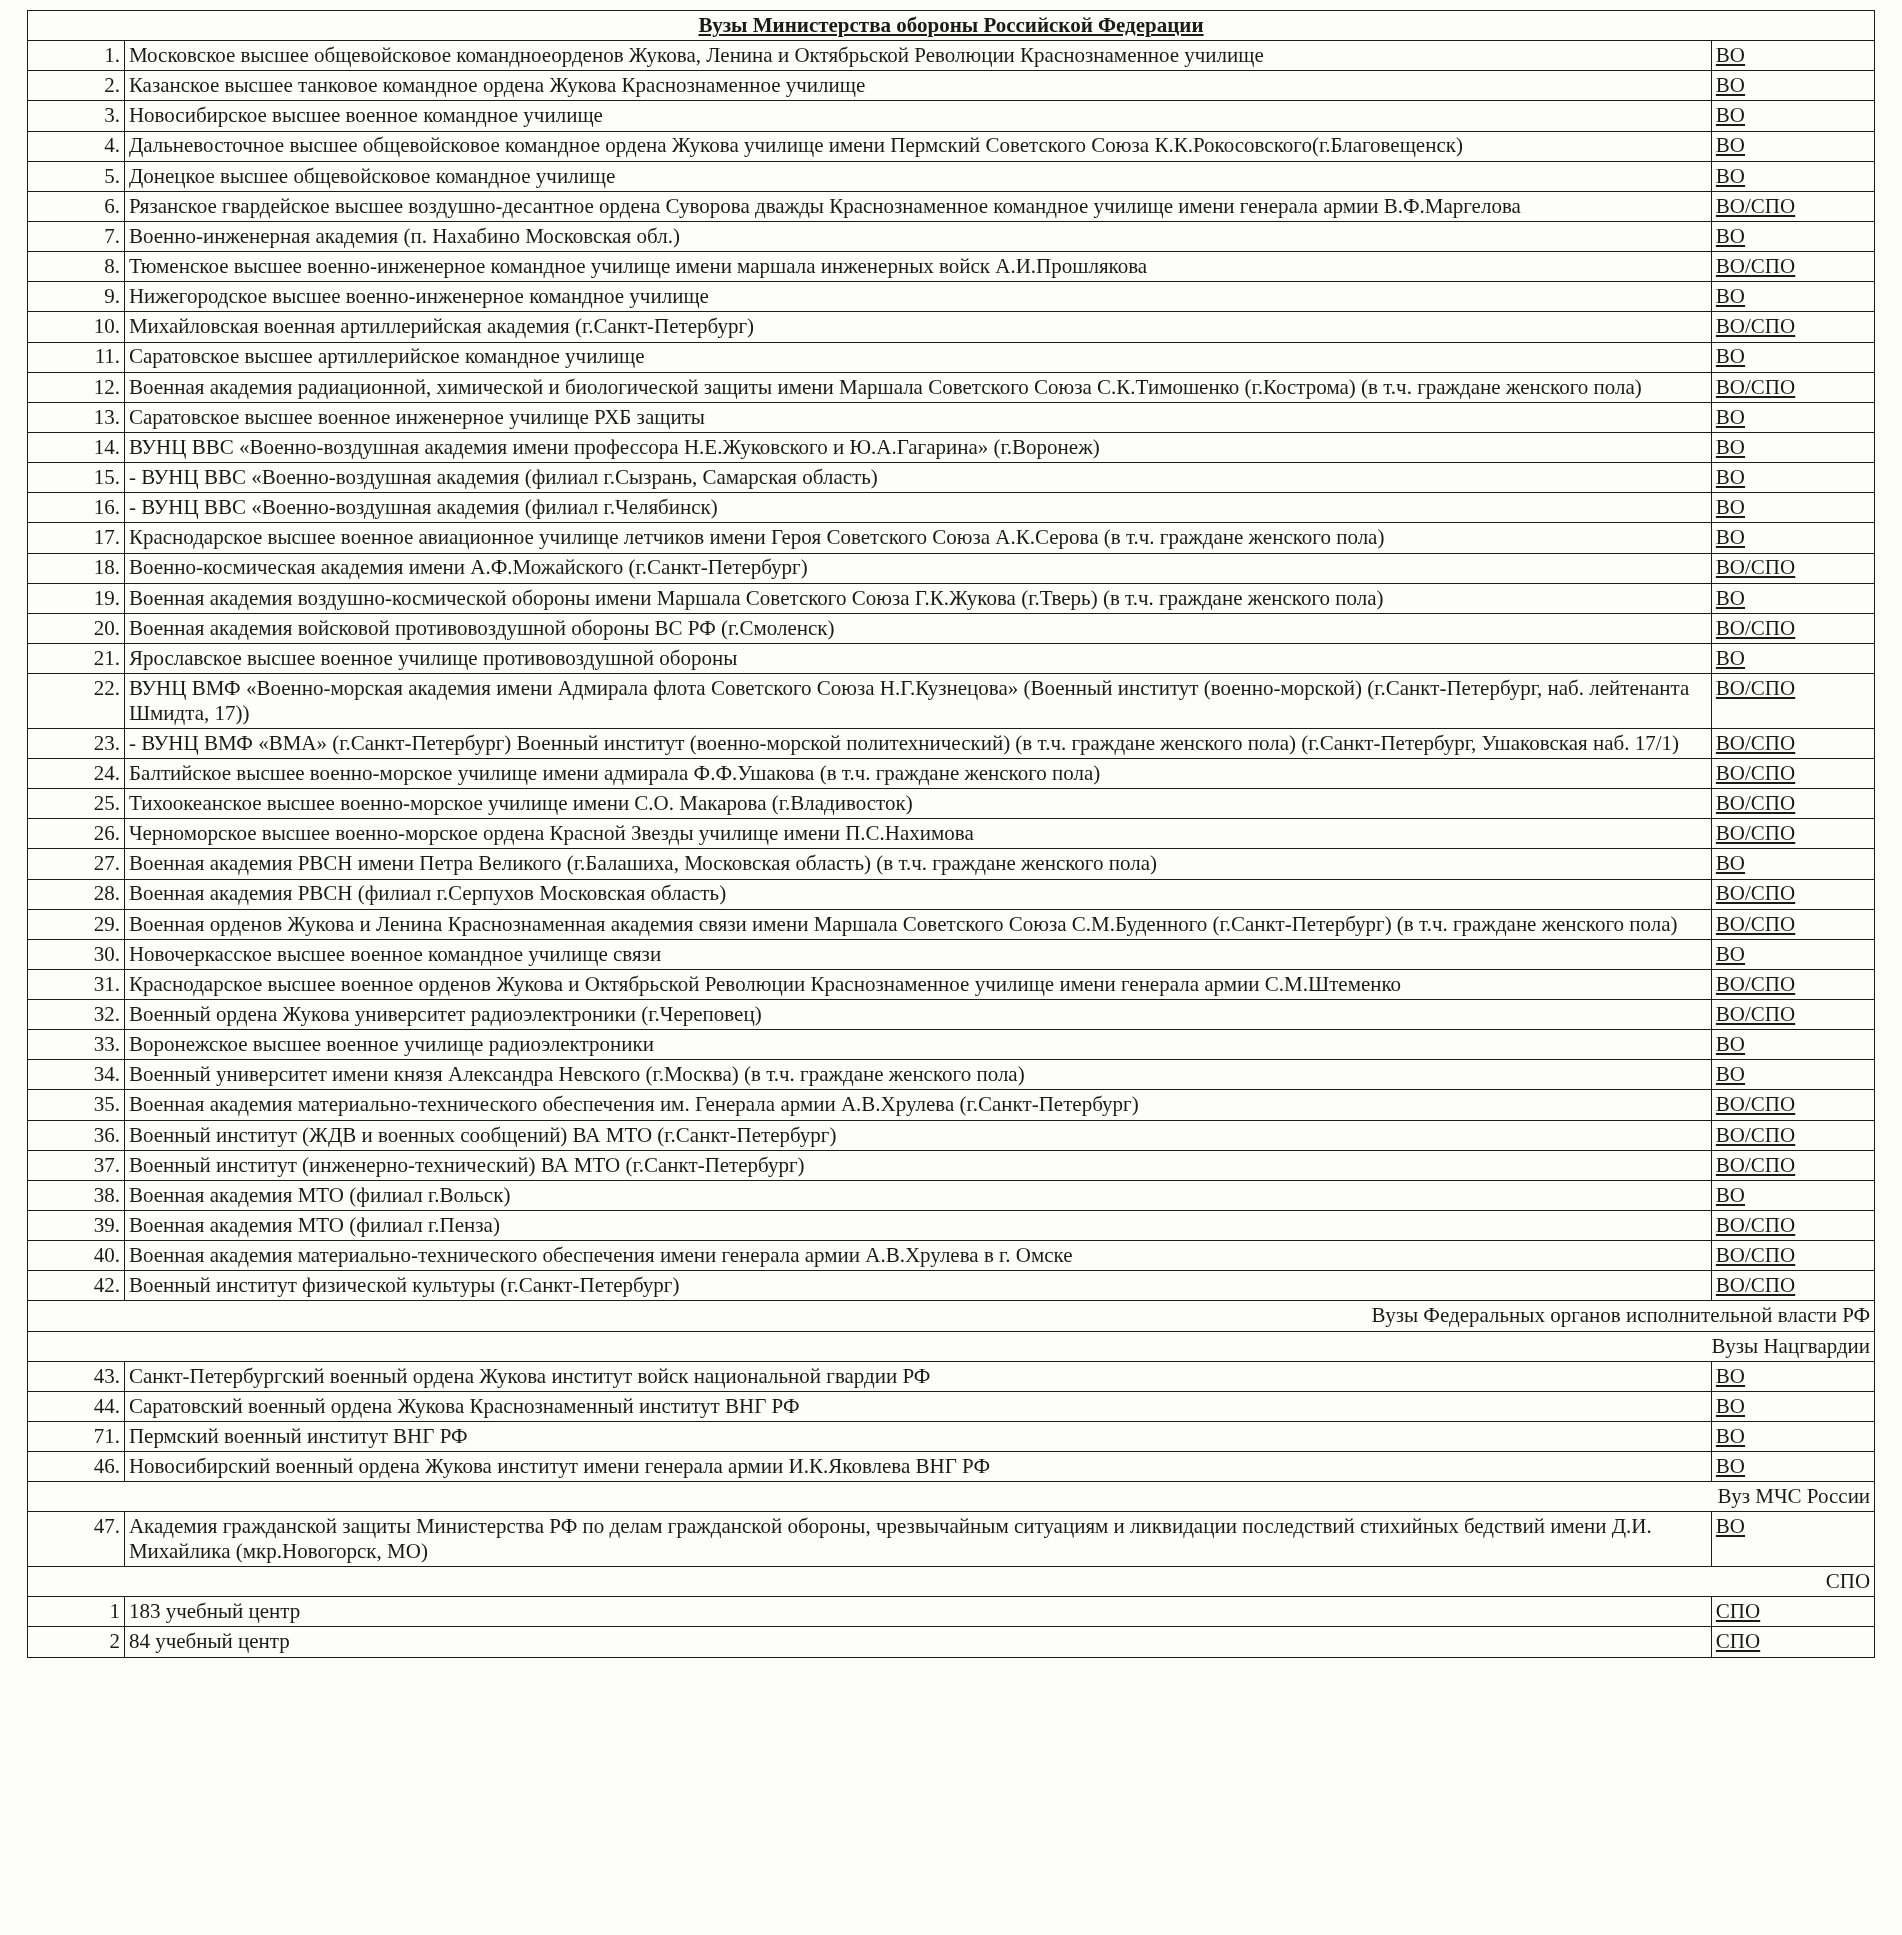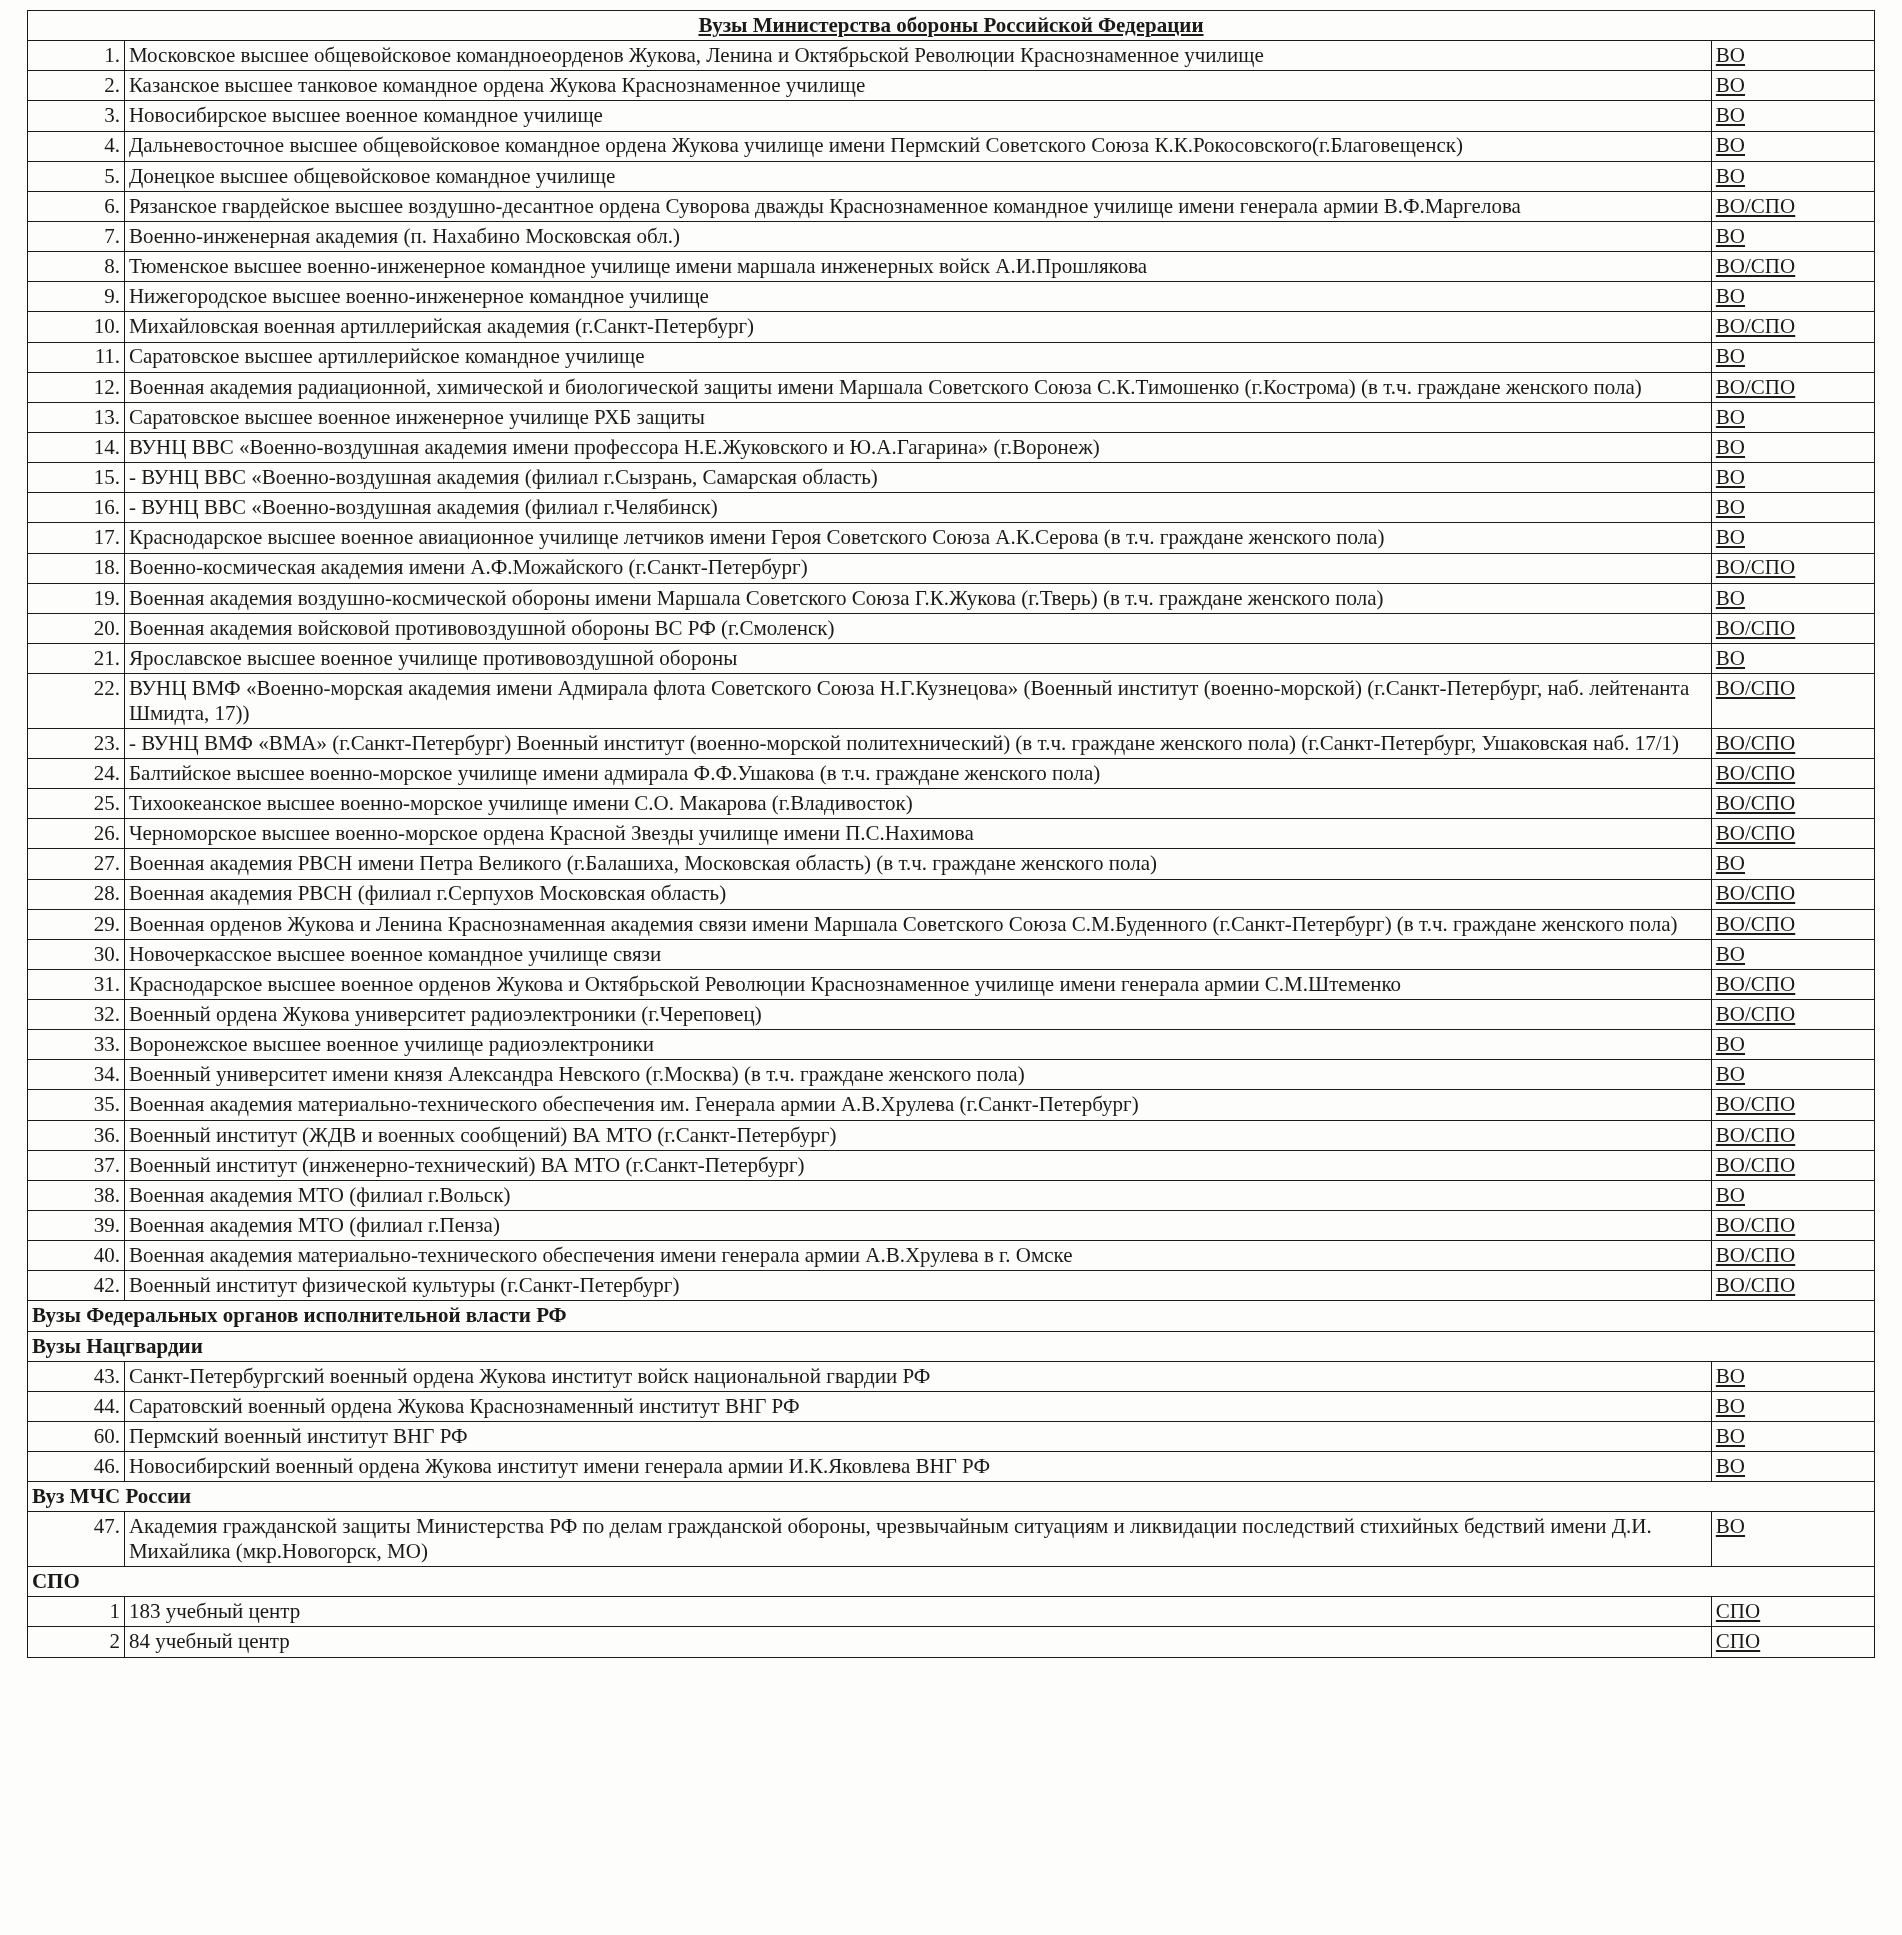--- a/index.html
+++ b/index.html
@@ -42,22 +42,22 @@
   td.name {
     text-align: left;
   }
   td.level {
     text-align: left;
     padding-left: 8.5px;
     white-space: nowrap;
     text-decoration: underline;
   }
   td.section {
-    text-align: left;
-    font-weight: bold;
+    text-align: right;
+    font-weight: normal;
     padding: 2.7px 3.9px 3.5px 3.9px;
   }
   .title-row td {
     text-align: center;
     font-weight: bold;
     font-size: 22px;
     padding: 3.1px 3.9px 3.9px 3.9px;
     text-decoration: underline;
   }
 </style>
@@ -290,21 +290,21 @@
           <td class="num">43.</td>
           <td class="name">Санкт-Петербургский военный  ордена Жукова институт войск национальной гвардии РФ</td>
           <td class="level">ВО</td>
         </tr>
         <tr>
           <td class="num">44.</td>
           <td class="name">Саратовский военный ордена Жукова Краснознаменный институт ВНГ РФ</td>
           <td class="level">ВО</td>
         </tr>
         <tr>
-          <td class="num">60.</td>
+          <td class="num">71.</td>
           <td class="name">Пермский военный институт ВНГ РФ</td>
           <td class="level">ВО</td>
         </tr>
         <tr>
           <td class="num">46.</td>
           <td class="name">Новосибирский военный ордена Жукова институт имени генерала армии И.К.Яковлева ВНГ РФ</td>
           <td class="level">ВО</td>
         </tr>
         <tr>
           <td class="section" colspan="3">Вуз МЧС России</td>

